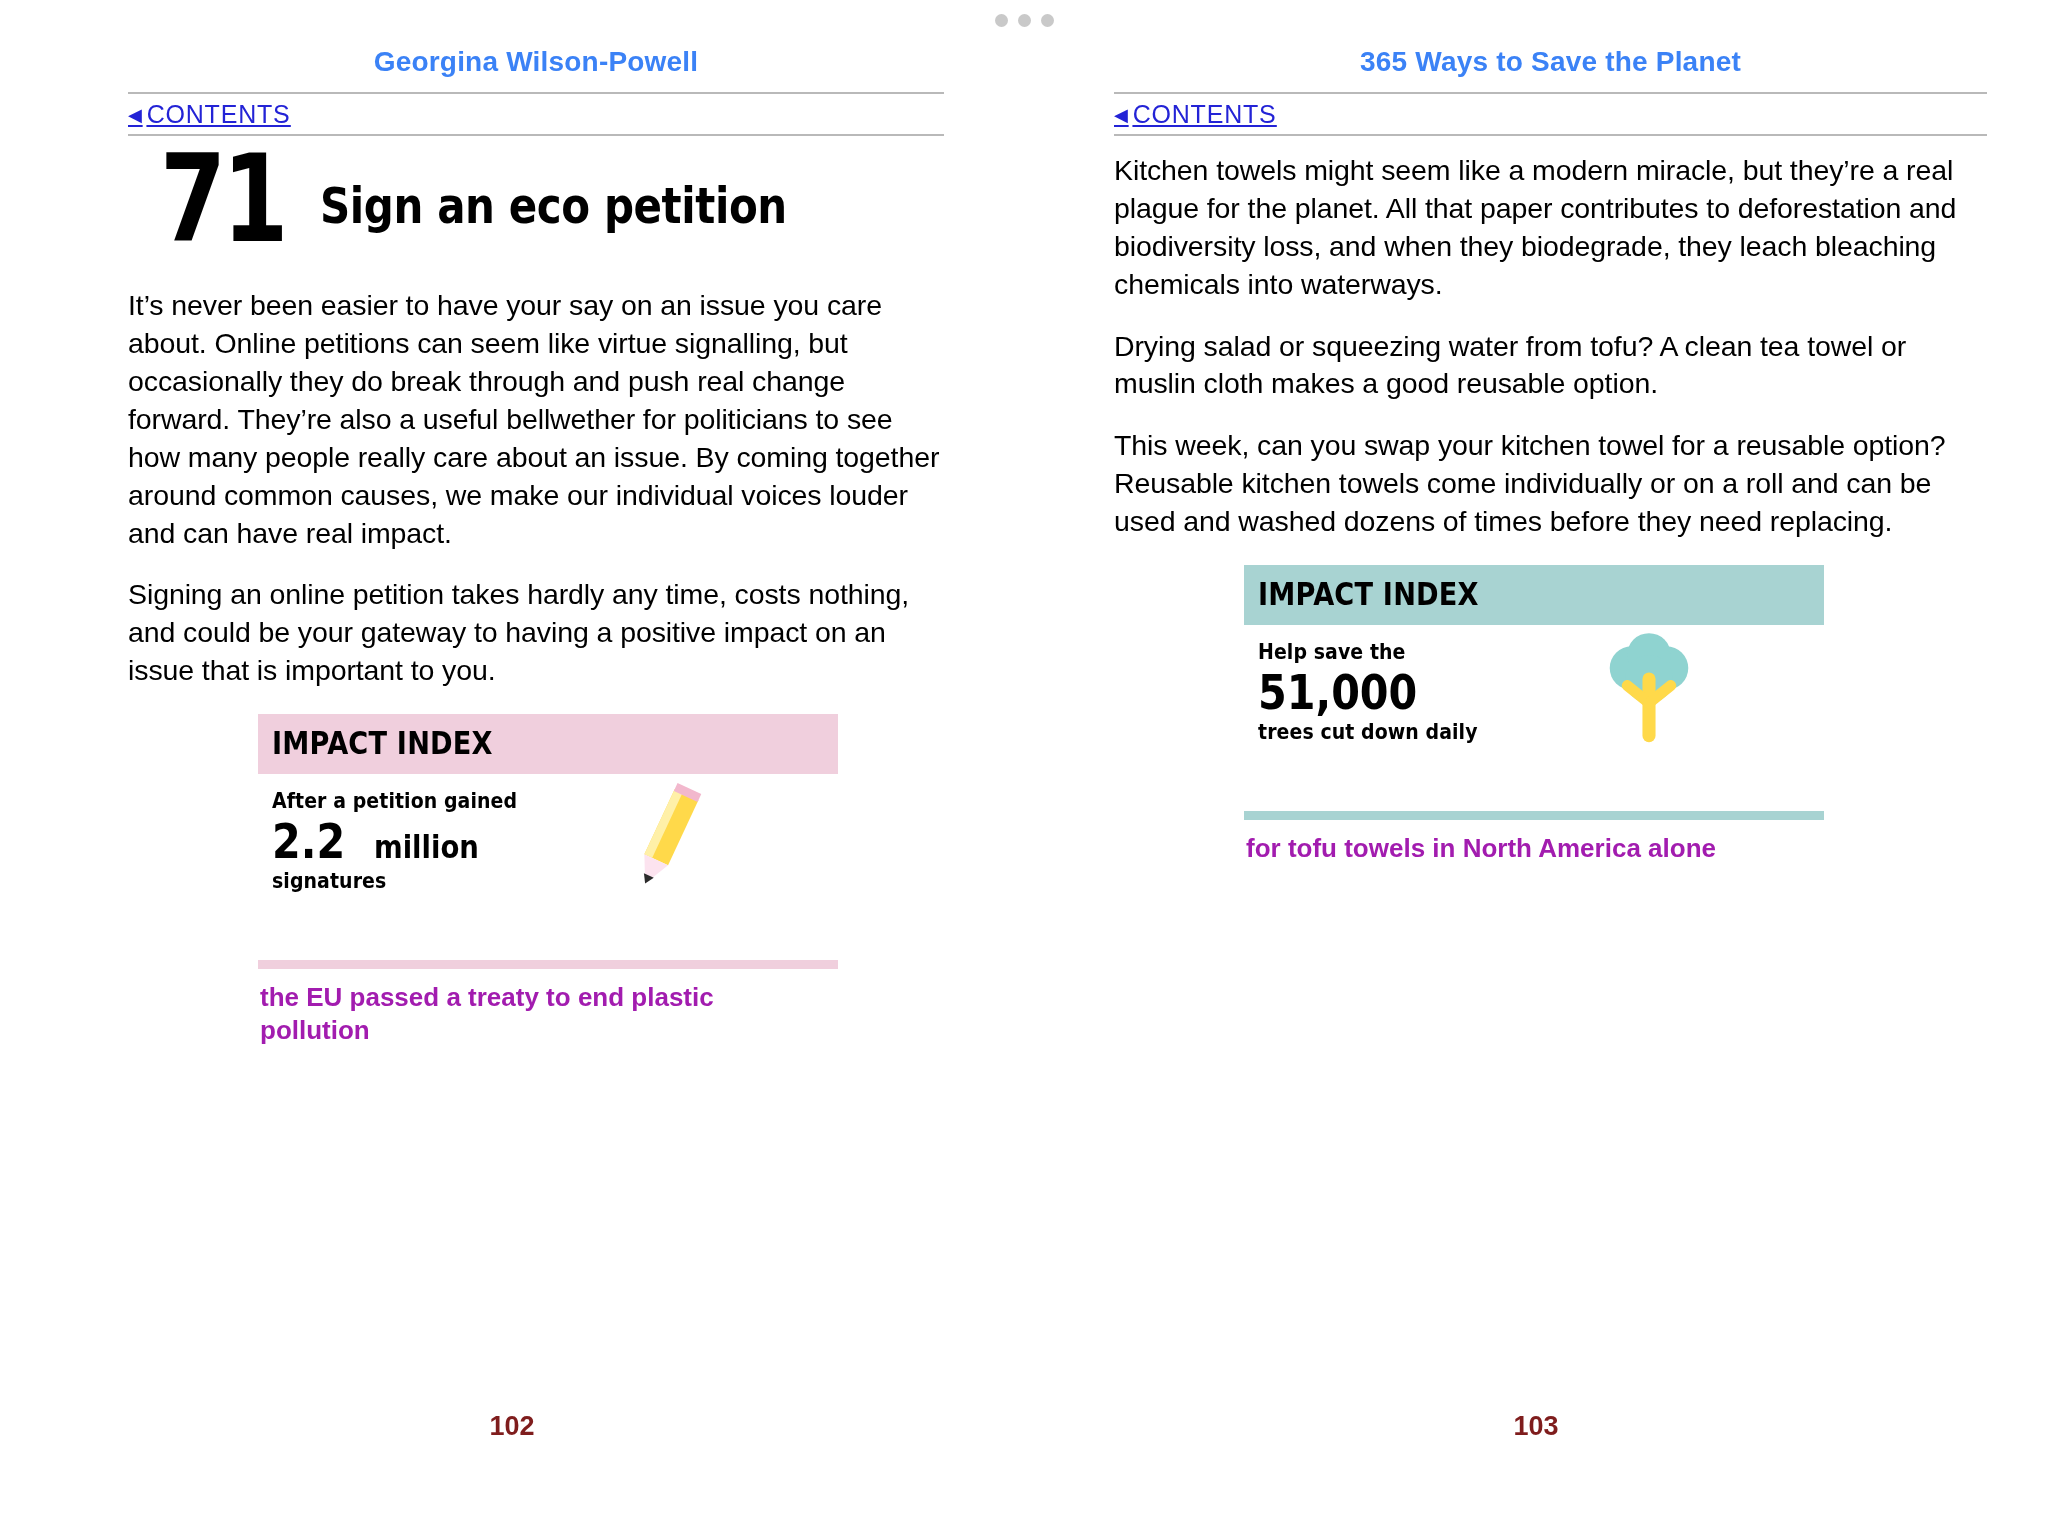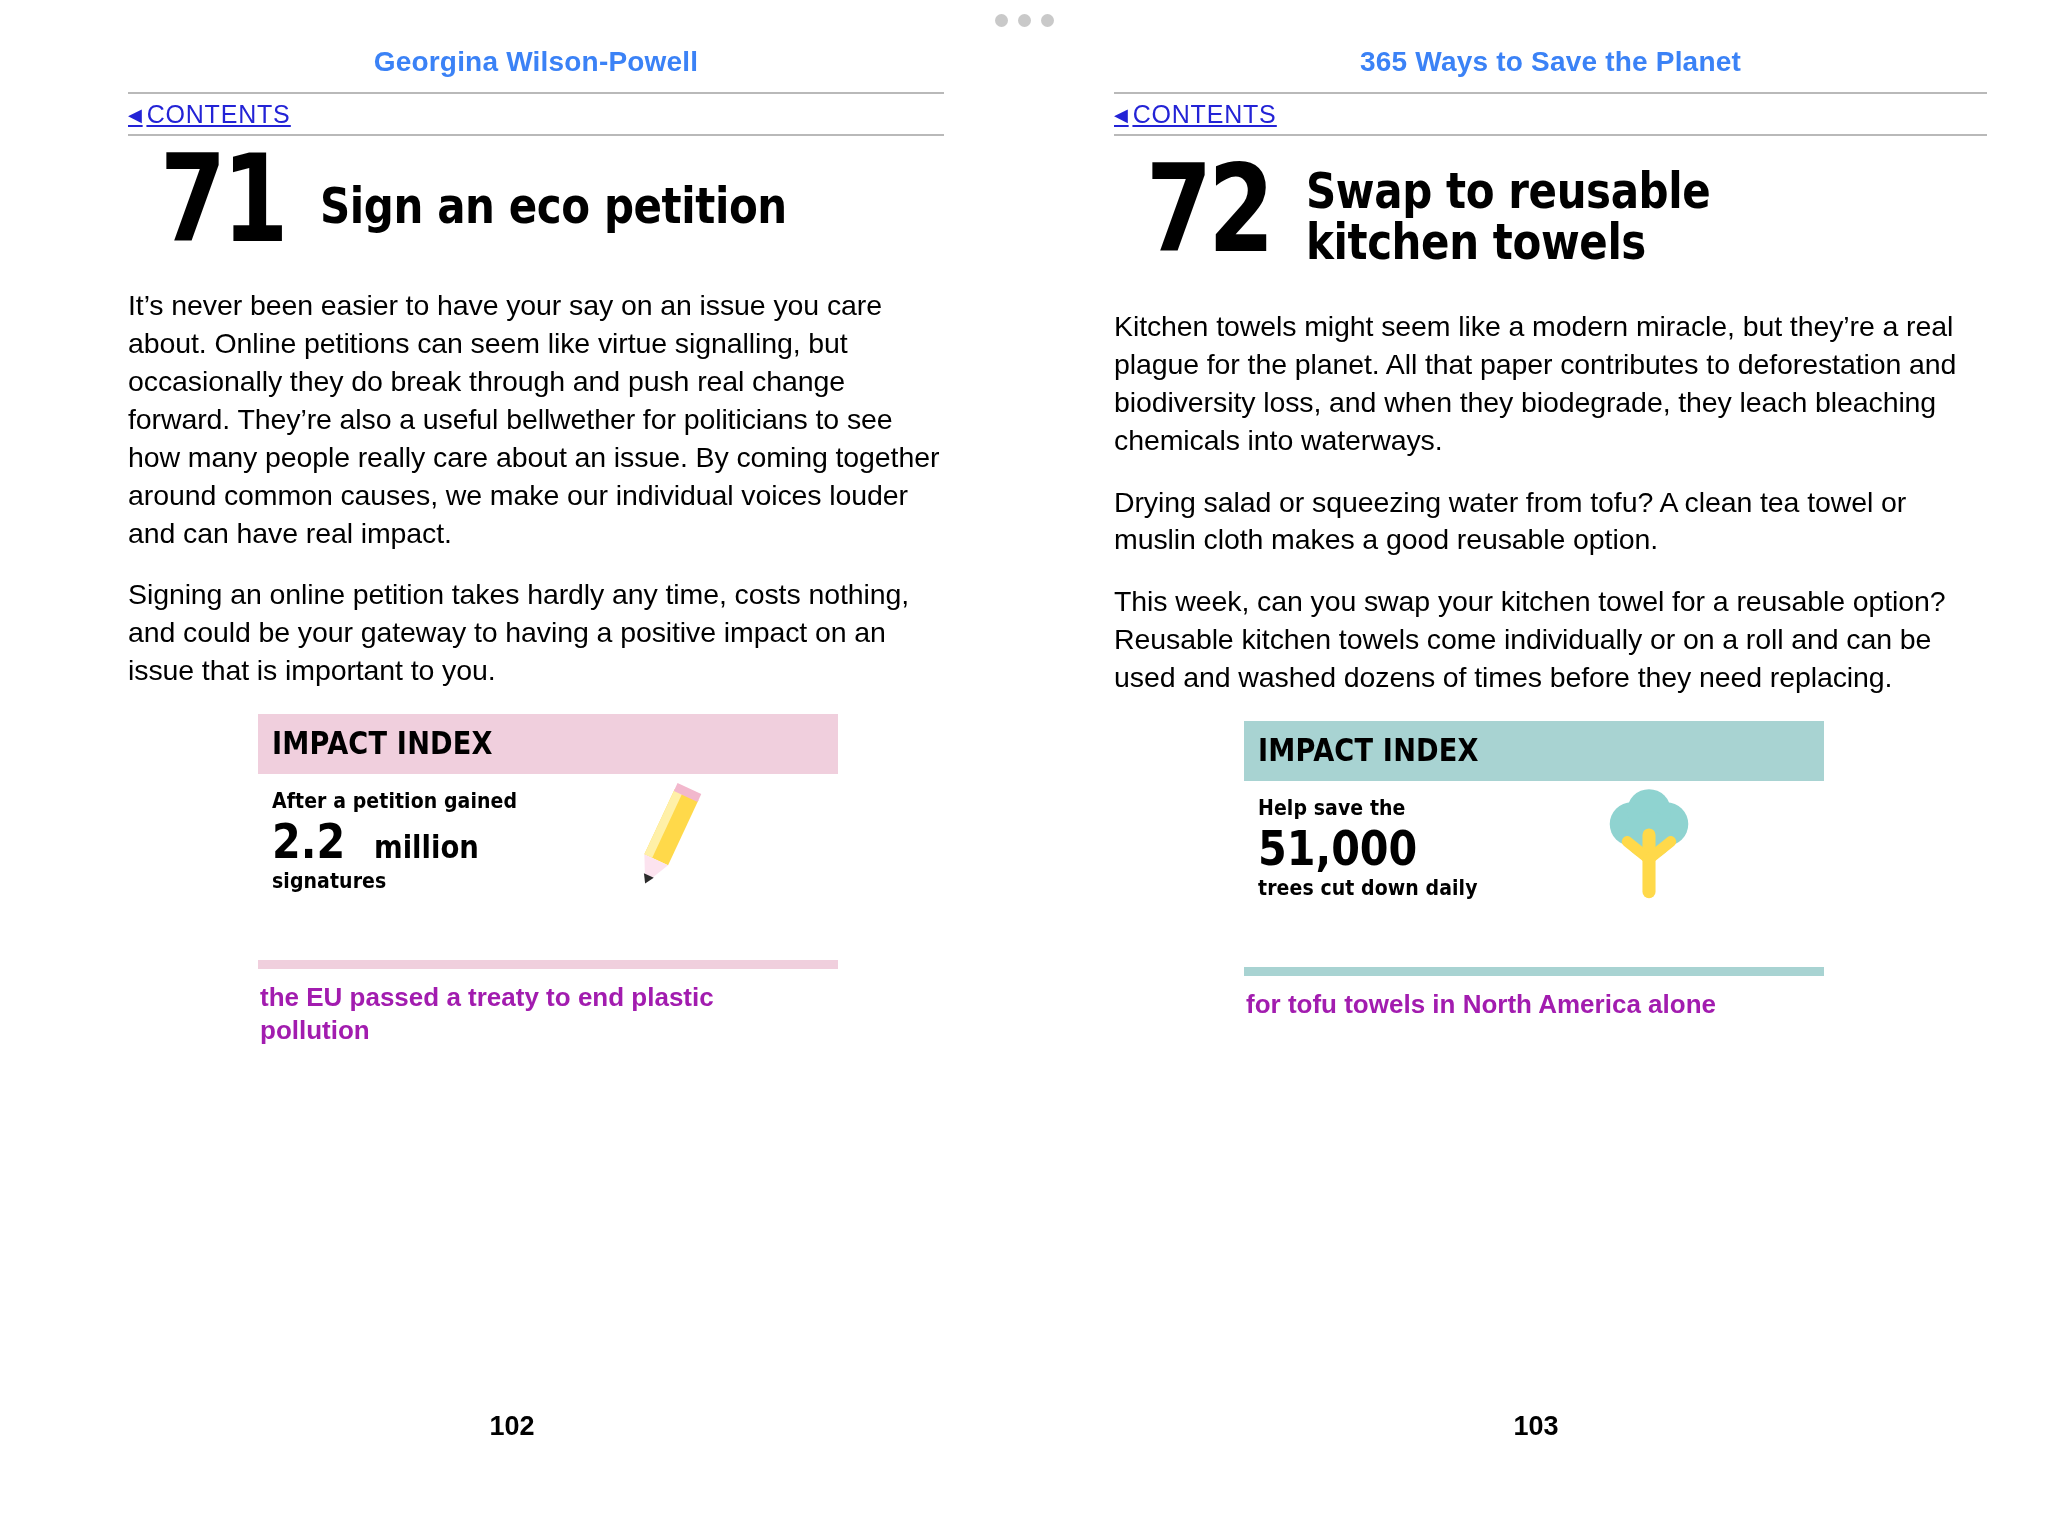--- a/index.html
+++ b/index.html
@@ -181,21 +181,21 @@
     top: 6px;
     width: 110px;
     height: 120px;
   }
   .page-number {
     position: absolute;
     bottom: 44px;
     left: 0;
     width: 100%;
     text-align: center;
-    color: #000000;
+    color: #7f1d1d;
     font-size: 27px;
     font-weight: bold;
   }
 </style>
 </head>
 <body>
 
 <div class="reader">
 
   <div class="dots">
@@ -254,24 +254,20 @@
 
     <div class="page page-right">
       <div class="running-head">365 Ways to Save the Planet</div>
       <div class="rule"></div>
       <div class="contents-row">
         <a class="contents-link" href="#">
           <span class="arrow">◀</span><span class="label">CONTENTS</span>
         </a>
       </div>
 
-      <div class="heading">
-        <div class="tip-number">72</div>
-        <div class="tip-title title-right">Swap to reusable kitchen towels</div>
-      </div>
 
       <p class="body">Kitchen towels might seem like a modern miracle, but they’re a real plague for the planet. All that paper contributes to deforestation and biodiversity loss, and when they biodegrade, they leach bleaching chemicals into waterways.</p>
       <p class="body">Drying salad or squeezing water from tofu? A clean tea towel or muslin cloth makes a good reusable option.</p>
       <p class="body">This week, can you swap your kitchen towel for a reusable option? Reusable kitchen towels come individually or on a roll and can be used and washed dozens of times before they need replacing.</p>
 
       <div class="impact impact-right">
         <div class="impact-bar" style="background:#a8d3d2">
           <span>IMPACT INDEX</span>
         </div>
         <div class="impact-body">

